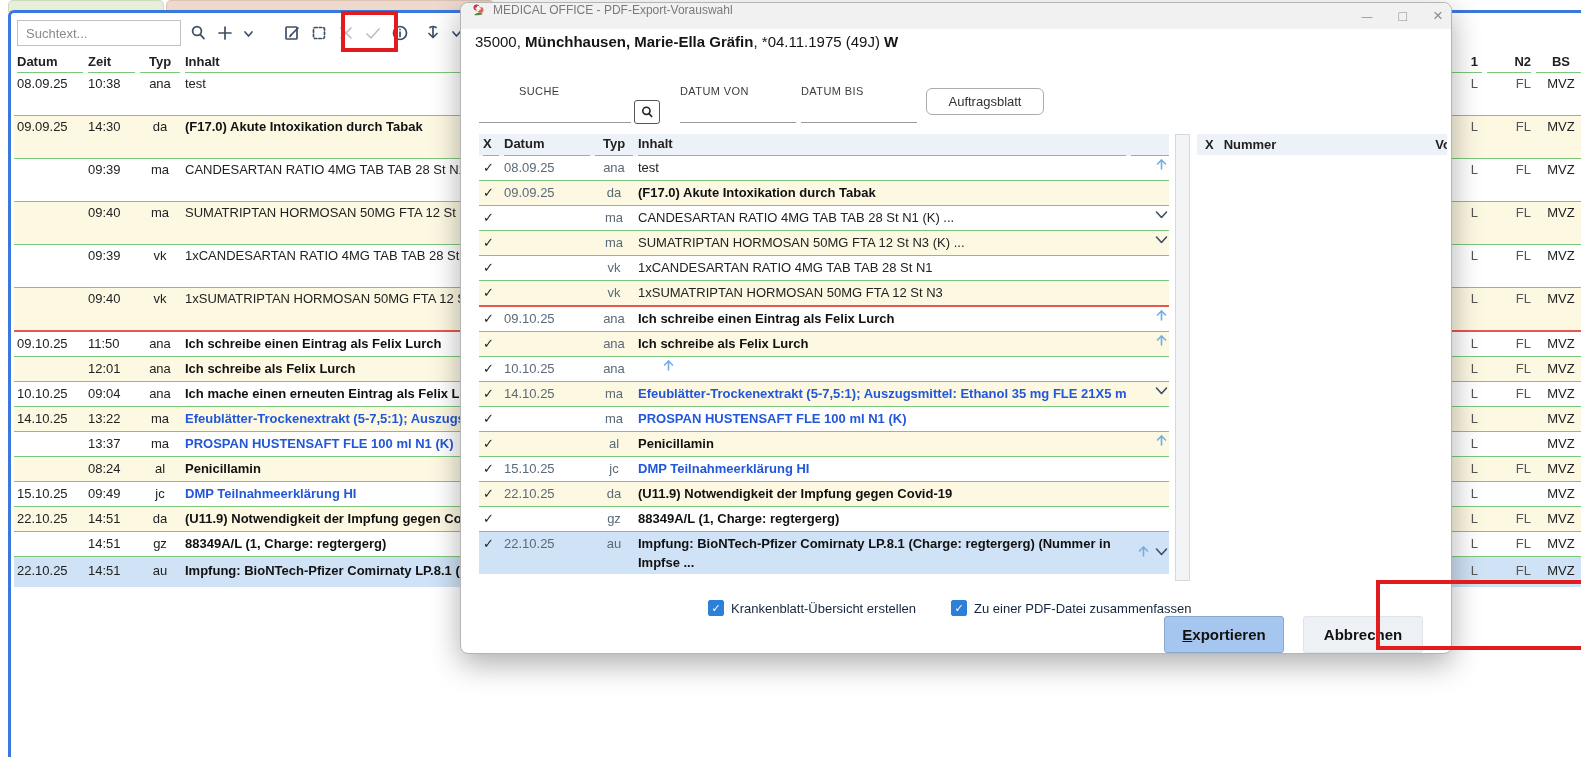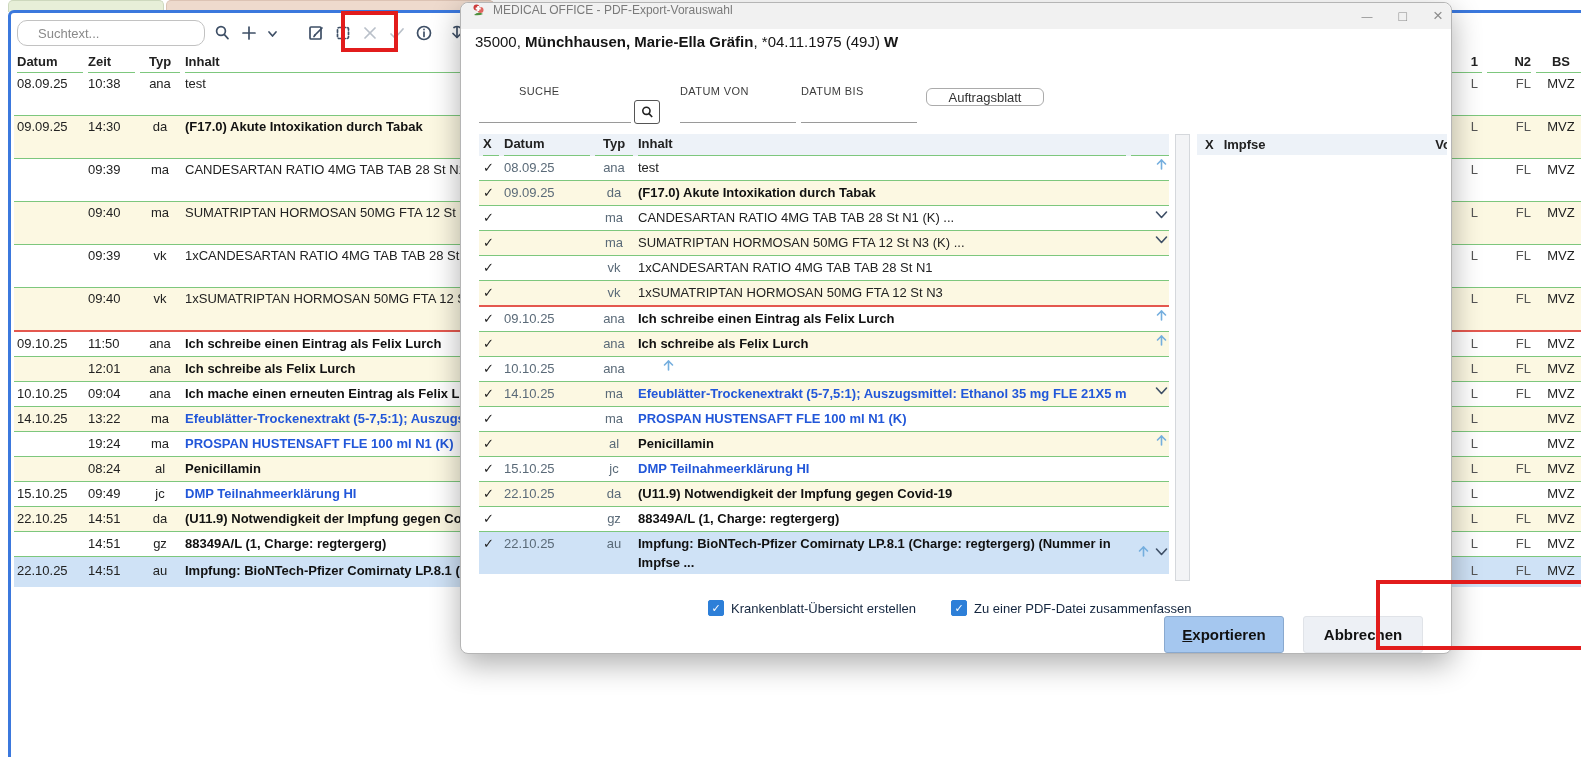--- a/index.html
+++ b/index.html
@@ -5,22 +5,22 @@
   html,body{margin:0;padding:0;}
   body{width:1581px;height:757px;position:relative;overflow:hidden;background:#fff;
        font-family:"Liberation Sans",sans-serif;color:#222;}
   
   .tab{position:absolute;top:0;height:11px;border-radius:5px 5px 0 0;}
   .tab-green{left:8px;width:154px;background:#e7efd8;border:1px solid #cdd8bd;border-bottom:none;}
   .tab-pink{left:166px;width:326px;background:#eedacd;border:1px solid #dcc3b4;border-bottom:none;}
   .bg-window{position:absolute;left:8px;top:10px;width:1600px;height:770px;background:#fff;
              border:3px solid #3b78dd;border-radius:6px 0 0 0;}
   .toolbar{position:absolute;left:6px;top:5px;height:30px;display:flex;align-items:center;gap:7px;}
-  .search-box{width:146px;height:24px;border:1px solid #c2c2c2;border-radius:10px;font-size:13px;
-              padding:0 20px;color:#333;outline:none;font-family:"Liberation Sans",sans-serif;}
+  .search-box{width:146px;height:24px;border:1px solid #c2c2c2;border-radius:0;font-size:13px;
+              padding:0 8px;color:#333;outline:none;font-family:"Liberation Sans",sans-serif;}
   .search-box::placeholder{color:#8a8a8a;}
   .tbi{display:flex;align-items:center;justify-content:center;width:20px;height:22px;}
   .tbi svg{stroke:#3e4f66;fill:none;stroke-width:1.7;stroke-linecap:round;stroke-linejoin:round;}
   .tbi.dim svg{stroke:#b9c0c9;}
   .tbi.sm{width:12px;}
   .tb-gap{width:14px;}
   
   .grid-row{display:flex;gap:5px;padding-left:3px;align-items:stretch;}
   .cell{border-bottom:1px solid #7dc77d;overflow:hidden;white-space:nowrap;}
   .c-datum{width:66px;}.c-zeit{width:47px;}.c-typ{width:40px;text-align:center;}
@@ -48,21 +48,21 @@
   .dlg-title{font-size:12px;color:#7a7a7a;}
   .win-btns{position:absolute;right:8px;top:0;height:26px;display:flex;gap:26px;align-items:center;
             color:#8c8c8c;font-size:14px;}
   .win-btns span{cursor:default;}
   .patient-line{position:absolute;left:14px;top:30px;font-size:15px;color:#151515;white-space:nowrap;}
   .fld-label{position:absolute;font-size:11px;color:#3c3c3c;letter-spacing:.4px;}
   .fld-line{position:absolute;height:1px;background:#9a9a9a;}
   .mag-btn{position:absolute;width:24px;height:22px;border:1px solid #555;border-radius:3px;
            display:flex;align-items:center;justify-content:center;background:#fff;}
   .mag-btn svg{stroke:#222;fill:none;stroke-width:1.6;}
-  .auftrag-btn{position:absolute;left:465px;top:85px;width:118px;height:18px;background:#fff;
+  .auftrag-btn{position:absolute;left:465px;top:85px;width:118px;height:27px;background:#fff;
                border:1px solid #ababab;border-radius:6px;font-size:13px;color:#333;
                font-family:"Liberation Sans",sans-serif;}
   
   .dlg-grid-row{display:flex;gap:5px;padding-left:4px;align-items:stretch;}
   .dc{border-bottom:1px solid #7dc77d;overflow:hidden;}
   .dc-x{width:16px;}.dc-datum{width:86px;color:#5a6a78;}.dc-typ{width:38px;text-align:center;color:#5a6a78;}
   .dc-inhalt{flex:1;white-space:nowrap;}.dc-arrows{width:38px;display:flex;justify-content:flex-end;gap:3px;align-items:center;}
   .dlg-table{position:absolute;left:18px;top:131px;width:690px;font-size:13px;}
   .dlg-head{background:#edf2f8;}
   .dlg-head .dc{font-weight:bold;color:#222;height:21px;line-height:20px;border-bottom:1px solid #7dc77d;}
@@ -280,21 +280,21 @@
           <div class="cell c-datum">14.10.25</div>
           <div class="cell c-zeit">13:22</div>
           <div class="cell c-typ">ma</div>
           <div class="cell c-inhalt t-blue">Efeublätter-Trockenextrakt (5-7,5:1); Auszugsm</div>
           <div class="cell c-n1 t-gray">L</div>
           <div class="cell c-n2 t-gray"></div>
           <div class="cell c-bs">MVZ</div>
         </div>
         <div class="grid-row row-white h-short">
           <div class="cell c-datum"></div>
-          <div class="cell c-zeit">19:24</div>
+          <div class="cell c-zeit">13:37</div>
           <div class="cell c-typ">ma</div>
           <div class="cell c-inhalt t-blue">PROSPAN HUSTENSAFT FLE 100 ml N1 (K)</div>
           <div class="cell c-n1 t-gray">L</div>
           <div class="cell c-n2 t-gray"></div>
           <div class="cell c-bs">MVZ</div>
         </div>
         <div class="grid-row row-yellow h-short">
           <div class="cell c-datum"></div>
           <div class="cell c-zeit">08:24</div>
           <div class="cell c-typ">al</div>
@@ -546,21 +546,21 @@
           </div>
         </div>
       </div>
   </div>
 
   <div class="dlg-scrollbar"></div>
 
   <div class="files-panel">
     <div class="files-head">
       <span class="fx">X</span>
-      <span class="fl">Impfse</span>
+      <span class="fl">Nummer</span>
       <span class="fr">Vo</span>
     </div>
   </div>
 
   <div class="chk-row" style="left:247px;top:597px;">
     <span class="chk-box">✓</span>
     <span>Krankenblatt-Übersicht erstellen</span>
   </div>
   <div class="chk-row" style="left:490px;top:597px;">
     <span class="chk-box">✓</span>

